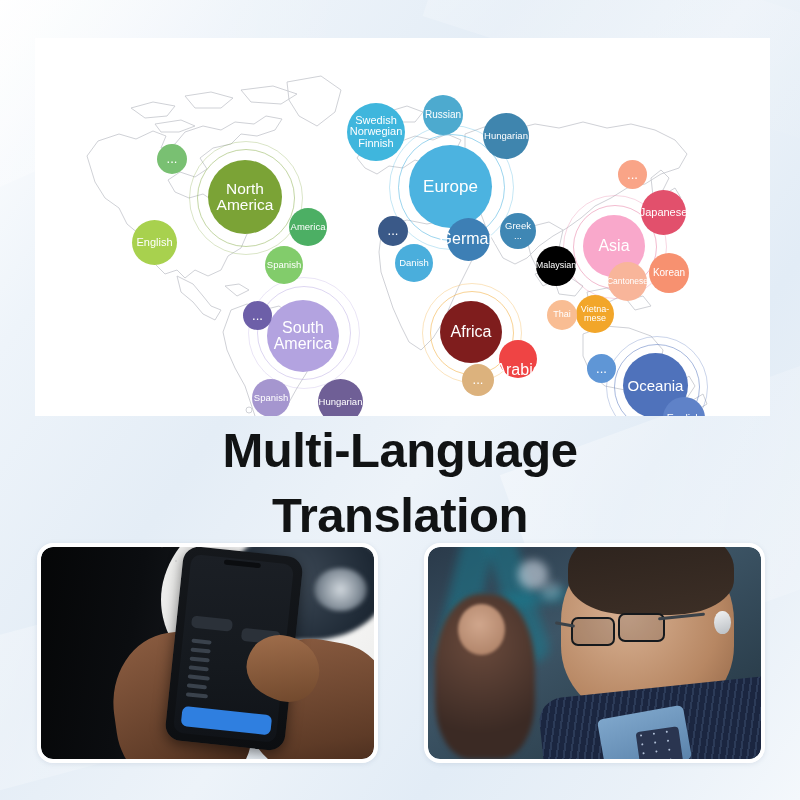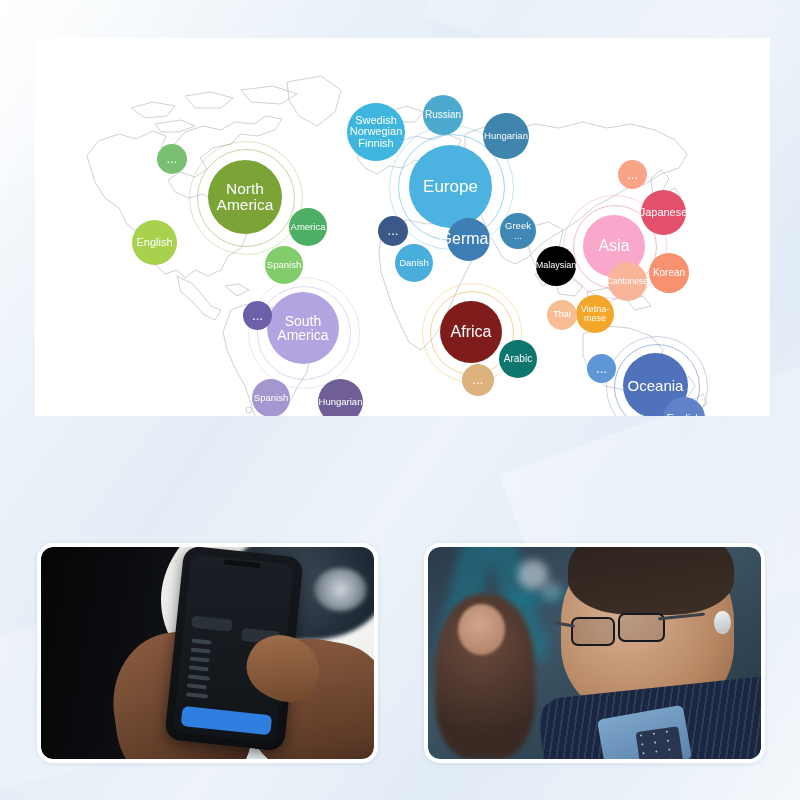--- a/index.html
+++ b/index.html
@@ -183,21 +183,21 @@
         </div>
         <div class="bubble" style="left: 97px; top: 182px; width: 45px; height: 45px; background: rgb(168, 209, 78); font-size: 11px;">
           <span>English</span>
         </div>
         <div class="bubble" style="left: 254px; top: 170px; width: 38px; height: 38px; background: rgb(76, 175, 100); font-size: 9.5px;">
           <span>America</span>
         </div>
         <div class="bubble" style="left: 230px; top: 208px; width: 38px; height: 38px; background: rgb(130, 204, 107); font-size: 9.5px;">
           <span>Spanish</span>
         </div>
-        <div class="bubble" style="left: 232px; top: 254px; width: 72px; height: 72px; background: rgb(179, 163, 224); font-size: 14px;">
+        <div class="bubble" style="left: 232px; top: 262px; width: 72px; height: 72px; background: rgb(179, 163, 224); font-size: 16px;">
           <span>South<br>America</span>
         </div>
         <div class="bubble" style="left: 208px; top: 263px; width: 29px; height: 29px; background: rgb(109, 95, 168); font-size: 13px;">
           <span>...</span>
         </div>
         <div class="bubble" style="left: 217px; top: 341px; width: 38px; height: 38px; background: rgb(165, 150, 207); font-size: 9.5px;">
           <span>Spanish</span>
         </div>
         <div class="bubble" style="left: 283px; top: 341px; width: 45px; height: 45px; background: rgb(111, 95, 150); font-size: 9.5px;">
           <span>Hungarian</span>
@@ -222,21 +222,21 @@
         </div>
         <div class="bubble" style="left: 465px; top: 175px; width: 36px; height: 36px; background: rgb(63, 135, 180); font-size: 9.5px;">
           <span>Greek<br>...</span>
         </div>
         <div class="bubble" style="left: 360px; top: 206px; width: 38px; height: 38px; background: rgb(74, 174, 220); font-size: 9.5px;">
           <span>Danish</span>
         </div>
         <div class="bubble" style="left: 405px; top: 263px; width: 62px; height: 62px; background: #7f1d1d; font-size: 16px;">
           <span>Africa</span>
         </div>
-        <div class="bubble" style="left: 464px; top: 302px; width: 38px; height: 38px; background: #0f766e; font-size: 10px;">
+        <div class="bubble" style="left: 464px; top: 302px; width: 38px; height: 38px; background: #ef4444; font-size: 16px; align-items: flex-end;">
           <span>Arabic</span>
         </div>
         <div class="bubble" style="left: 427px; top: 326px; width: 32px; height: 32px; background: rgb(220, 178, 125); font-size: 13px;">
           <span>...</span>
         </div>
         <div class="bubble" style="left: 548px; top: 177px; width: 62px; height: 62px; background: rgb(249, 168, 203); font-size: 16px;">
           <span>Asia</span>
         </div>
         <div class="bubble" style="left: 583px; top: 122px; width: 29px; height: 29px; background: rgb(249, 164, 135); font-size: 13px;">
           <span>...</span>
@@ -264,20 +264,24 @@
         </div>
         <div class="bubble" style="left: 552px; top: 316px; width: 29px; height: 29px; background: rgb(95, 150, 214); font-size: 13px;">
           <span>...</span>
         </div>
         <div class="bubble" style="left: 628px; top: 359px; width: 42px; height: 42px; background: rgb(95, 130, 200); font-size: 10.5px;">
           <span>English</span>
         </div>
       </div>
   </div>
 
+  <div id="headline">
+    <span class="l1">Multi-Language</span>
+    <span class="l2">Translation</span>
+  </div>
 
   <div class="photo" id="photo-left">
     <div class="inner">
       <div class="darkbg"></div>
       <div class="tabletop">
           <div class="tablespeck" style="left: 6.3713%; top: 61.8119%; opacity: 0.5;"></div>
           <div class="tablespeck" style="left: 20.3899%; top: 89.2319%; opacity: 0.28;"></div>
           <div class="tablespeck" style="left: 3.61979%; top: 33.901%; opacity: 0.33;"></div>
           <div class="tablespeck" style="left: 29.5002%; top: 45.1905%; opacity: 0.29;"></div>
           <div class="tablespeck" style="left: 39.3517%; top: 63.159%; opacity: 0.59;"></div>

